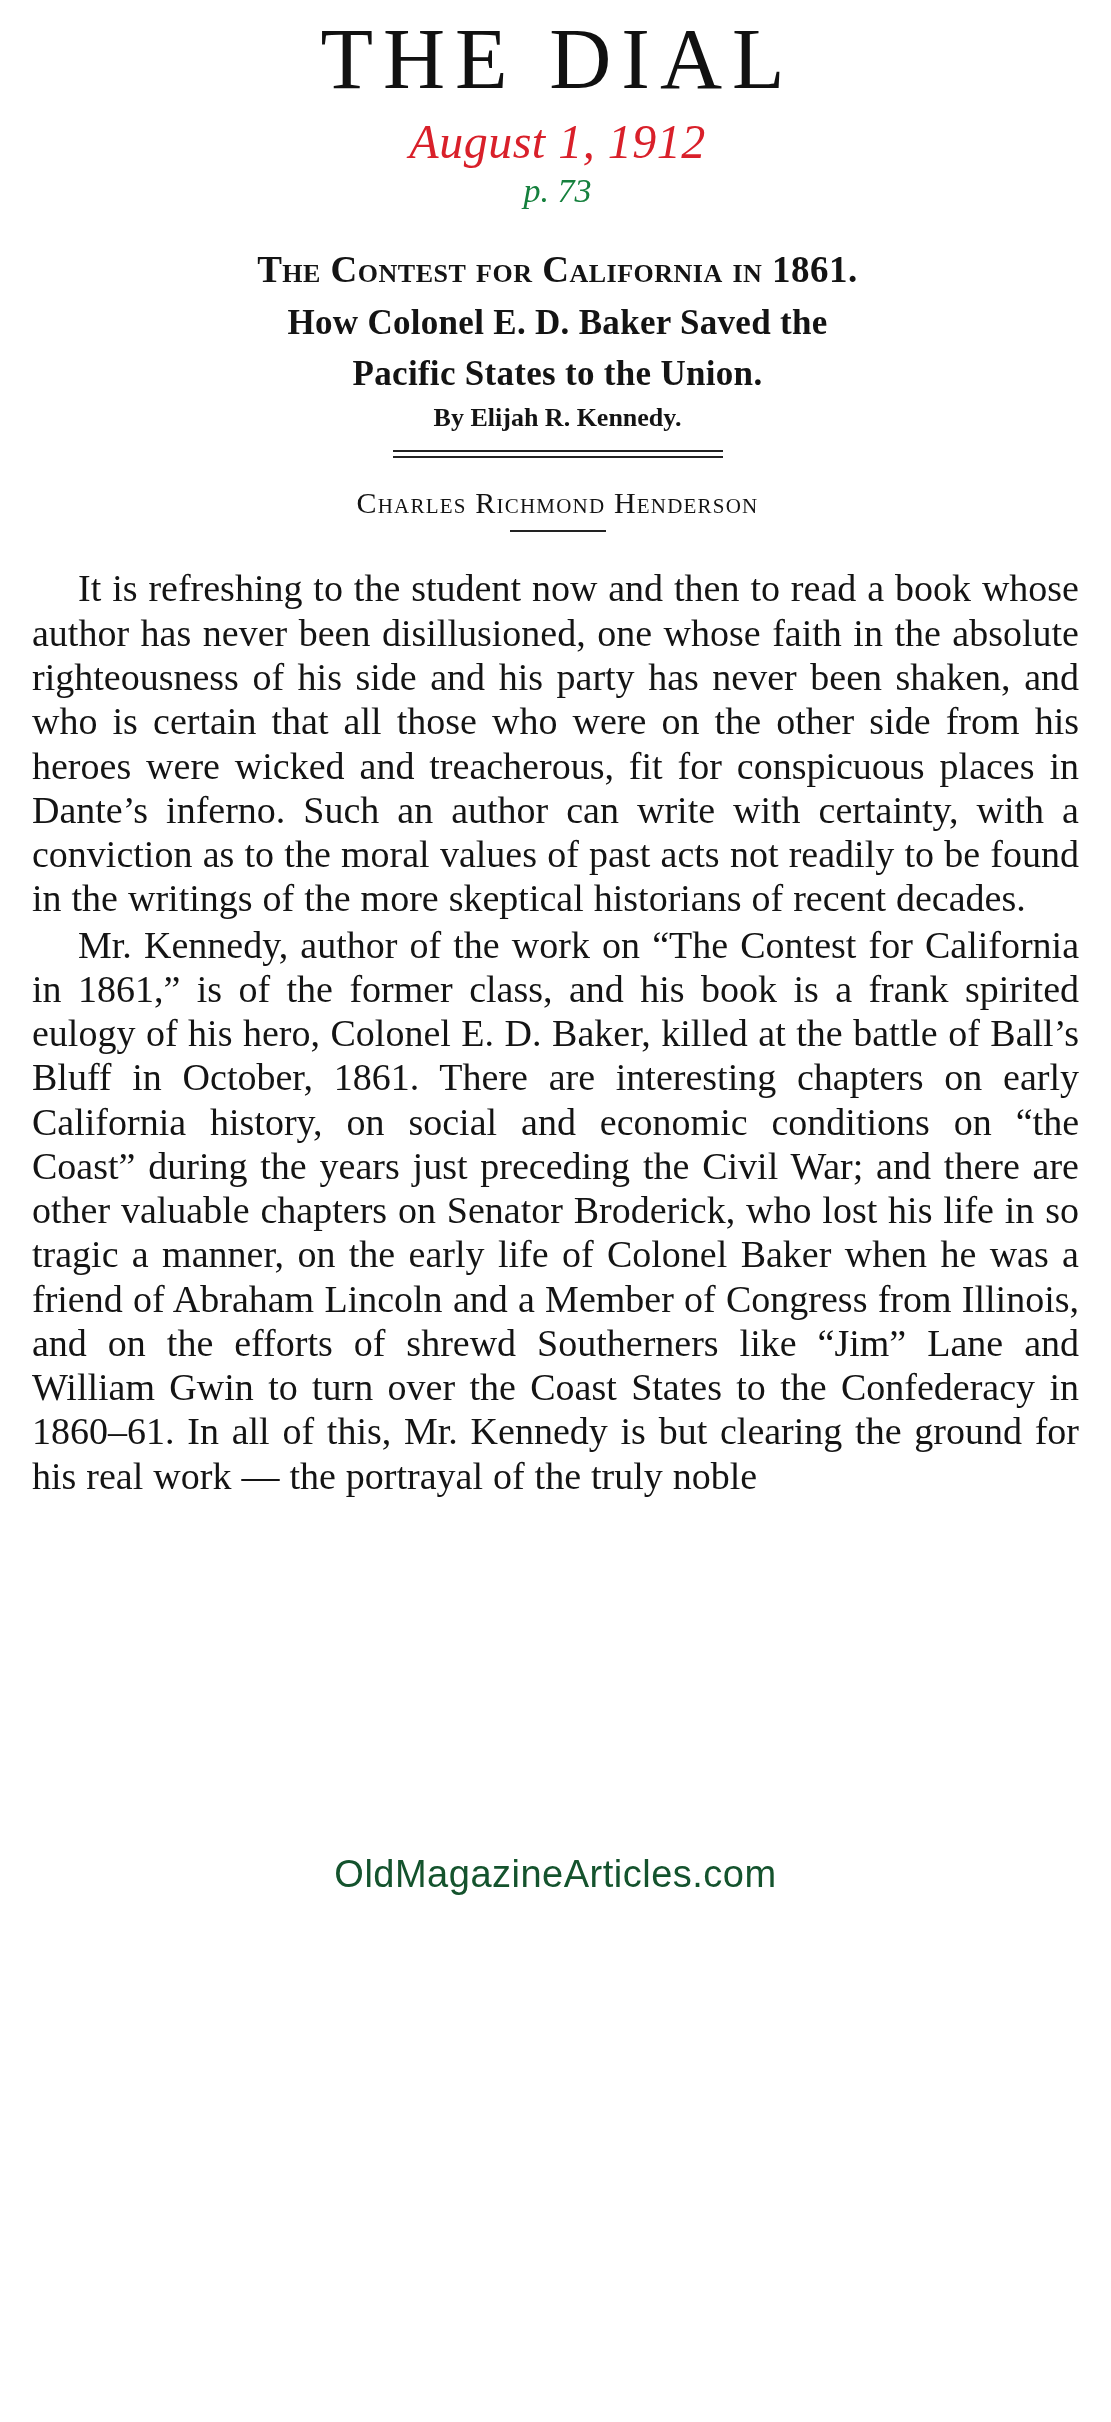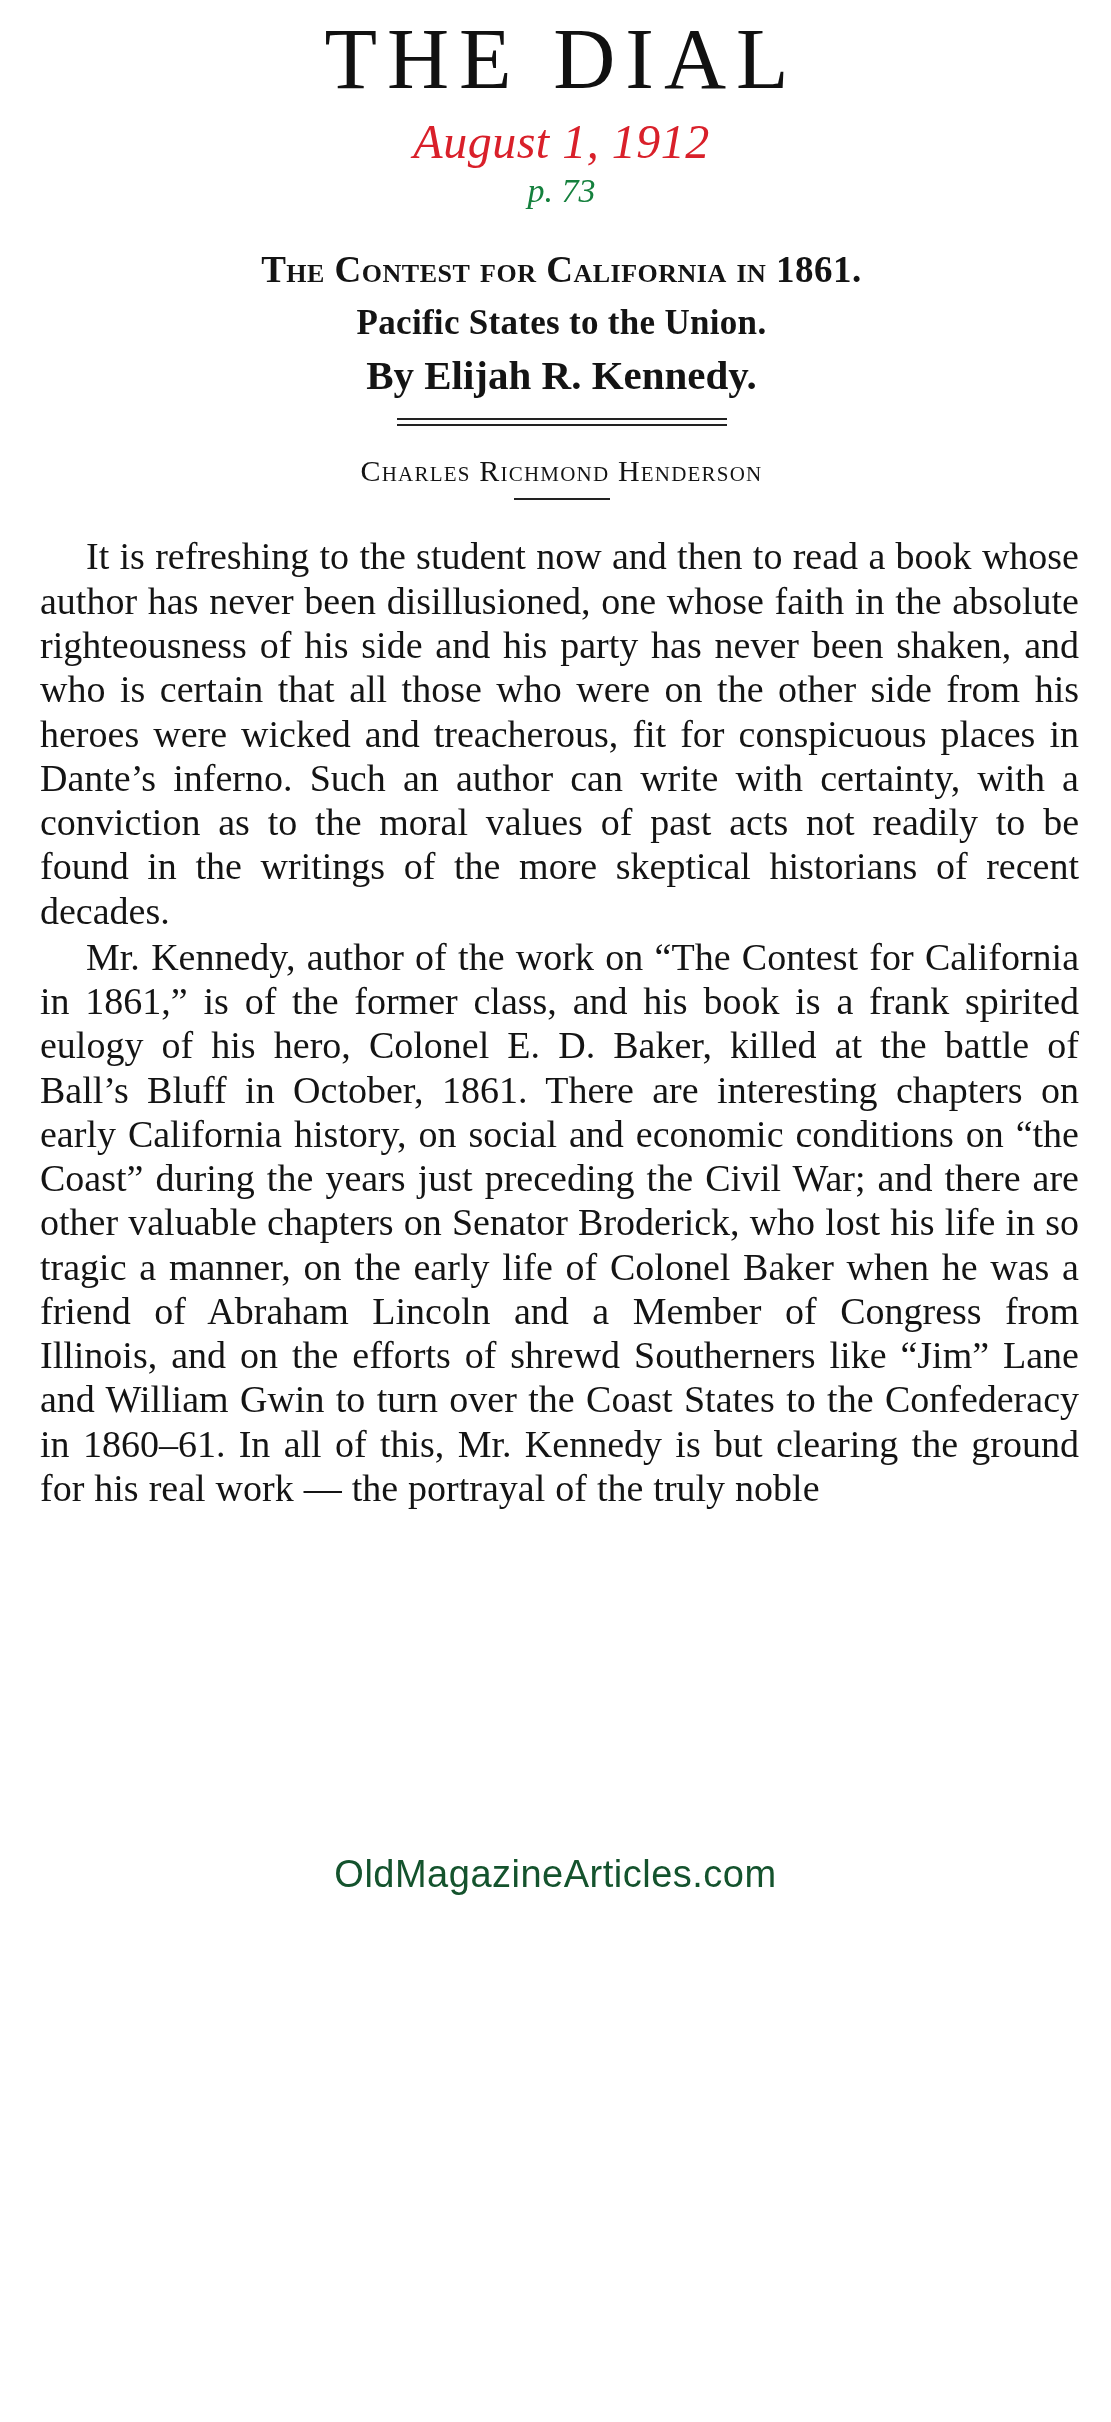--- a/index.html
+++ b/index.html
@@ -11,21 +11,21 @@
     width: 1111px;
     height: 2422px;
     font-family: "Liberation Serif", serif;
     color: #141414;
     overflow: hidden;
   }
   .page {
     width: 1111px;
     height: 1916px;
     box-sizing: border-box;
-    padding: 10px 28px 0 40px;
+    padding: 10px 28px 0 32px;
     position: relative;
   }
 
   
   .masthead {
     text-align: center;
     font-family: "Liberation Serif", serif;
     font-size: 86px;
     letter-spacing: 10px;
     font-weight: 400;
@@ -64,21 +64,21 @@
   .art-sub {
     text-align: center;
     font-size: 35px;
     font-weight: bold;
     line-height: 1.3;
     margin-top: 6px;
     letter-spacing: 0.3px;
   }
   .art-author {
     text-align: center;
-    font-size: 41px;
+    font-size: 26px;
     font-weight: bold;
     line-height: 1.3;
     margin-top: 4px;
   }
 
   
   .dbl-rule {
     width: 330px;
     margin: 16px auto 0 auto;
     border-top: 2px solid #222;
@@ -143,20 +143,21 @@
 <body>
 
 <div class="page">
 
   <div class="masthead">THE DIAL</div>
 
   <div class="issue-date">August 1, 1912</div>
   <div class="issue-page">p. 73</div>
 
   <div class="art-title">The Contest for California in 1861.</div>
+  <div class="art-sub">How Colonel E. D. Baker Saved the</div>
   <div class="art-sub">Pacific States to the Union.</div>
   <div class="art-author">By Elijah R. Kennedy.</div>
 
   <div class="dbl-rule"></div>
 
   <div class="reviewer">Charles Richmond Henderson</div>
 
   <div class="short-rule"></div>
 
 

